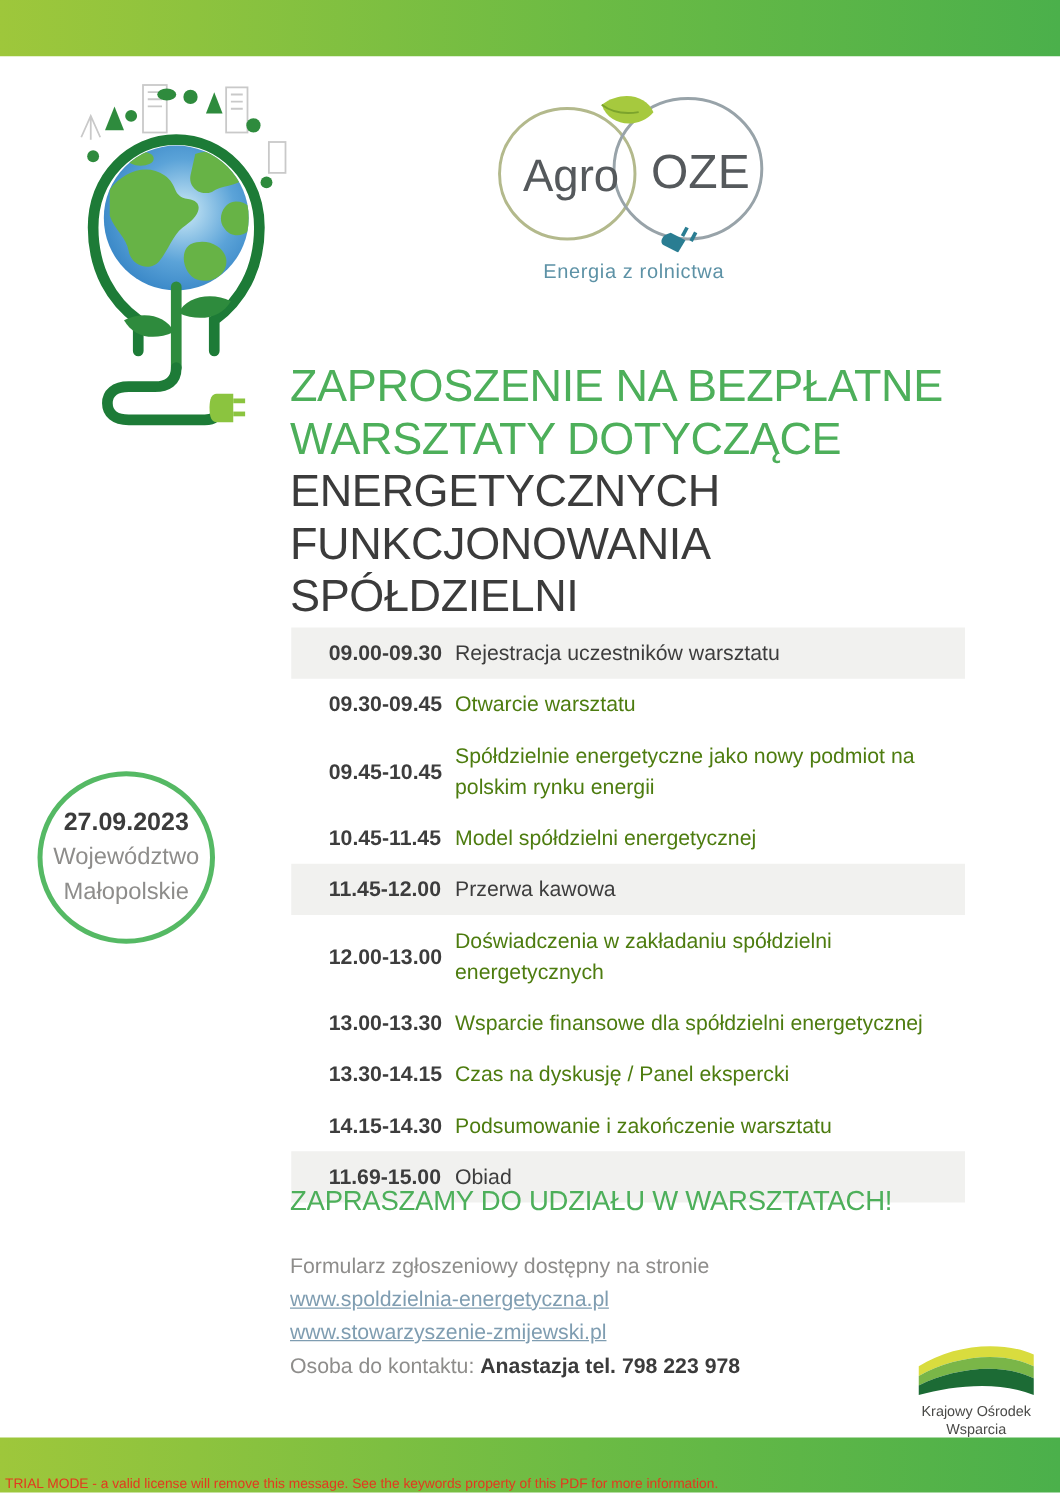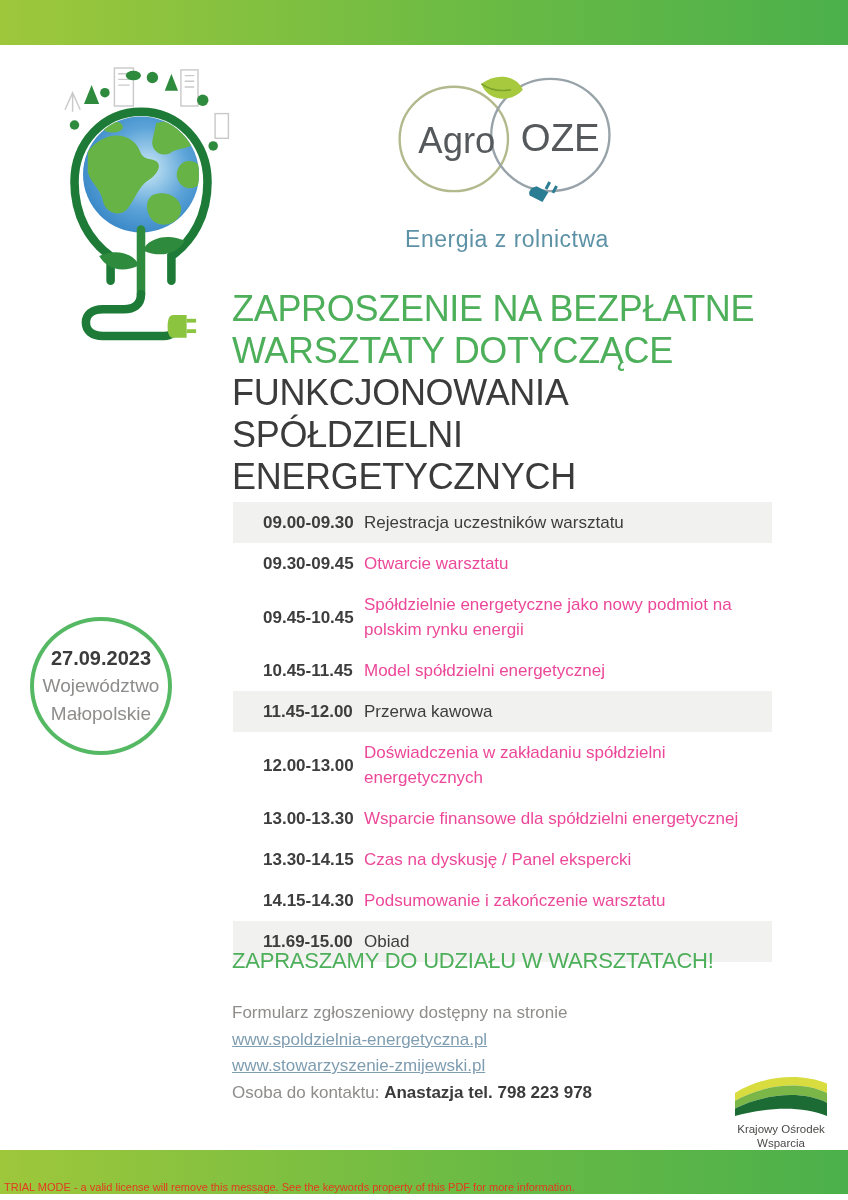--- a/index.html
+++ b/index.html
@@ -20,21 +20,21 @@
     position: absolute; left: 0; top: 1150px; width: 848px; height: 44px;
     background: linear-gradient(90deg, #9ec73b 0%, #6cbb44 55%, #4bb04b 100%);
   }
   .trial-text {
     position: absolute; left: 4px; bottom: 1px;
     font-size: 11px; color: #e2391f; letter-spacing: 0px; white-space: nowrap;
   }
   .bulb-logo { position: absolute; left: 46px; top: 60px; }
   .agro-logo { position: absolute; left: 388px; top: 70px; width: 238px; text-align: center; }
   .agro-tagline {
-    margin-top: 20px; font-size: 23px; color: #5d92a6; letter-spacing: 0.5px;
+    margin-top: 2px; font-size: 16px; color: #5d92a6; letter-spacing: 0.5px;
     font-weight: 400;
   }
   .title-block {
     position: absolute; left: 232px; top: 288px; width: 560px;
     font-size: 36px; line-height: 42px; letter-spacing: -0.3px; font-weight: 400;
   }
   .title-green { color: #4daf5a; }
   .title-dark  { color: #3b3b3b; }
   .badge-circle {
     position: absolute; left: 30px; top: 617px; width: 142px; height: 138px;
@@ -49,21 +49,21 @@
   }
   .sched-row {
     display: flex; align-items: center; padding: 8px 0;
   }
   .sched-row.highlighted { background: #f1f1ef; }
   .sched-time {
     width: 131px; padding-left: 30px; flex: 0 0 131px;
     font-size: 17px; color: #3d3d3d; font-weight: 600; line-height: 21px;
   }
   .sched-desc {
-    flex: 1; font-size: 17px; color: #ec4899; line-height: 25px; padding-right: 6px;
+    flex: 1; font-size: 17px; color: #4d7c0f; line-height: 25px; padding-right: 6px;
   }
   .sched-row.highlighted .sched-desc { color: #3d3d3d; font-weight: 400; }
   .cta-heading {
     position: absolute; left: 232px; top: 948px;
     font-size: 22px; color: #4daf5a; font-weight: 500; letter-spacing: -0.2px;
   }
   .footer-block {
     position: absolute; left: 232px; top: 1000px;
     font-size: 17px; line-height: 26.5px; color: #8e8d8b;
   }
@@ -157,22 +157,22 @@
         <rect x="160" y="113" width="3" height="8" transform="rotate(28 161 117)"></rect>
         <rect x="167" y="117" width="3" height="8" transform="rotate(28 168 121)"></rect>
       </g>
     </svg>
     <div class="agro-tagline">Energia z rolnictwa</div>
   </div>
 
   <div class="title-block">
     <div class="title-green">ZAPROSZENIE NA BEZPŁATNE</div>
     <div class="title-green">WARSZTATY DOTYCZĄCE</div>
+    <div class="title-dark">ENERGETYCZNYCH</div>
     <div class="title-dark">FUNKCJONOWANIA SPÓŁDZIELNI</div>
-    <div class="title-dark">ENERGETYCZNYCH</div>
   </div>
 
   <div class="badge-circle">
     <div class="badge-date">27.09.2023</div>
     <div class="badge-region">Województwo</div>
     <div class="badge-region">Małopolskie</div>
   </div>
 
   <div class="schedule">
       <div class="sched-row highlighted">

